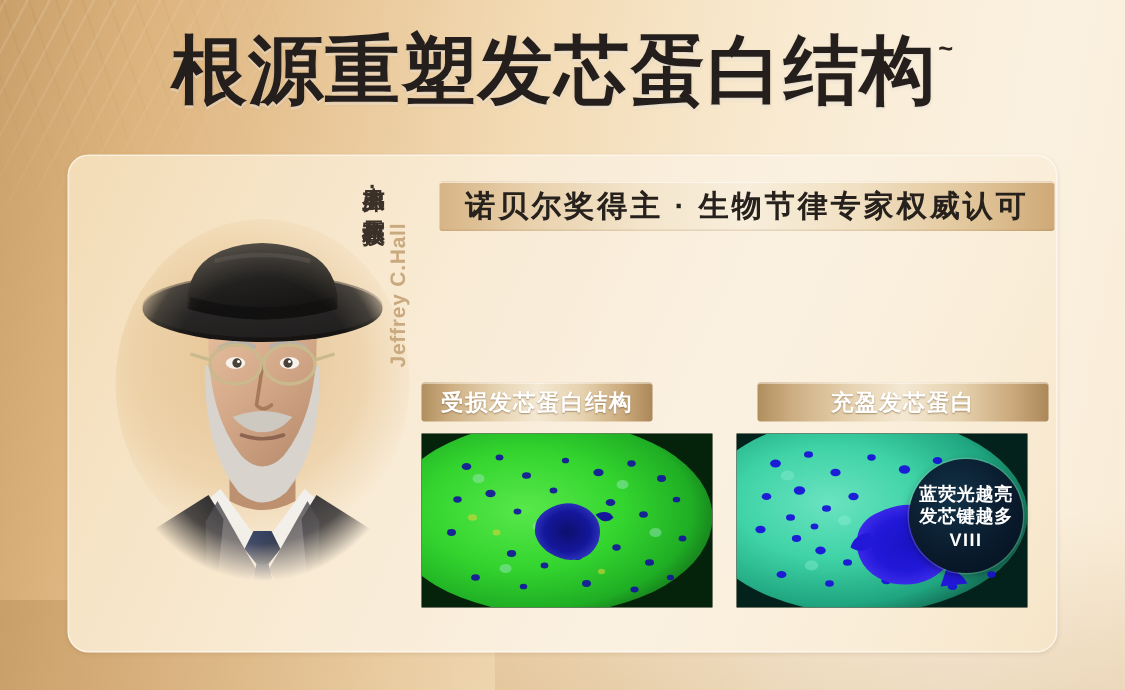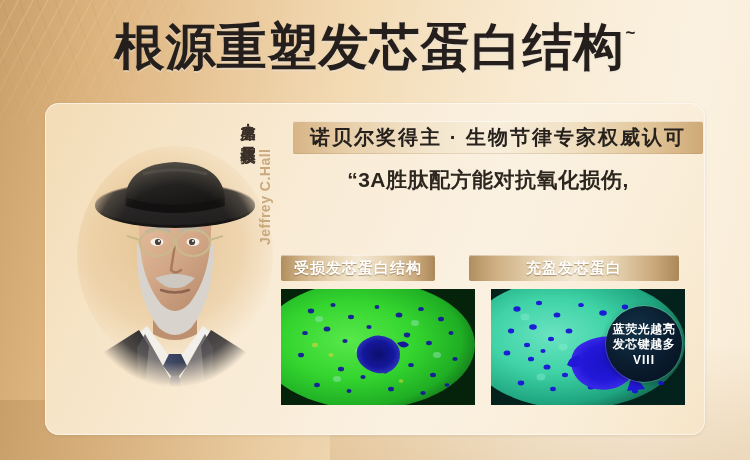--- a/index.html
+++ b/index.html
@@ -222,21 +222,21 @@
   }
   .cmp-label-text {
     font-size: 15px;
     font-weight: 700;
     color: #ffffff;
     letter-spacing: 1px;
     text-shadow: 0 1px 1px rgba(110,80,40,.55);
     white-space: nowrap;
   }
   .lbl-left  { left: 236px; top: 152px; width: 154px; }
-  .lbl-right { left: 424px; top: 152px; width: 210px; align-items: center; }
+  .lbl-right { left: 460px; top: 152px; width: 194px; align-items: center; }
 
   
   .panel {
     position: absolute;
     top: 186px;
     width: 194px;
     height: 116px;
     background: #0a1a0a;
     overflow: hidden;
   }
@@ -379,21 +379,20 @@
     <div class="name-col">
       <div class="name-cn">杰弗里·霍尔教授</div>
       <div class="name-en">Jeffrey C.Hall</div>
     </div>
 
     <div class="banner">
       <span class="banner-text">诺贝尔奖得主 · 生物节律专家权威认可</span>
     </div>
 
     <div class="quote">
-      <div class="quote-line">“3A胜肽配方能对抗氧化损伤,</div>
     </div>
 
     <div class="cmp-label lbl-left">
       <span class="cmp-label-text">受损发芯蛋白结构</span>
     </div>
     <div class="cmp-label lbl-right">
       <span class="cmp-label-text">充盈发芯蛋白</span>
     </div>
 
     <div class="panel panel-left">

